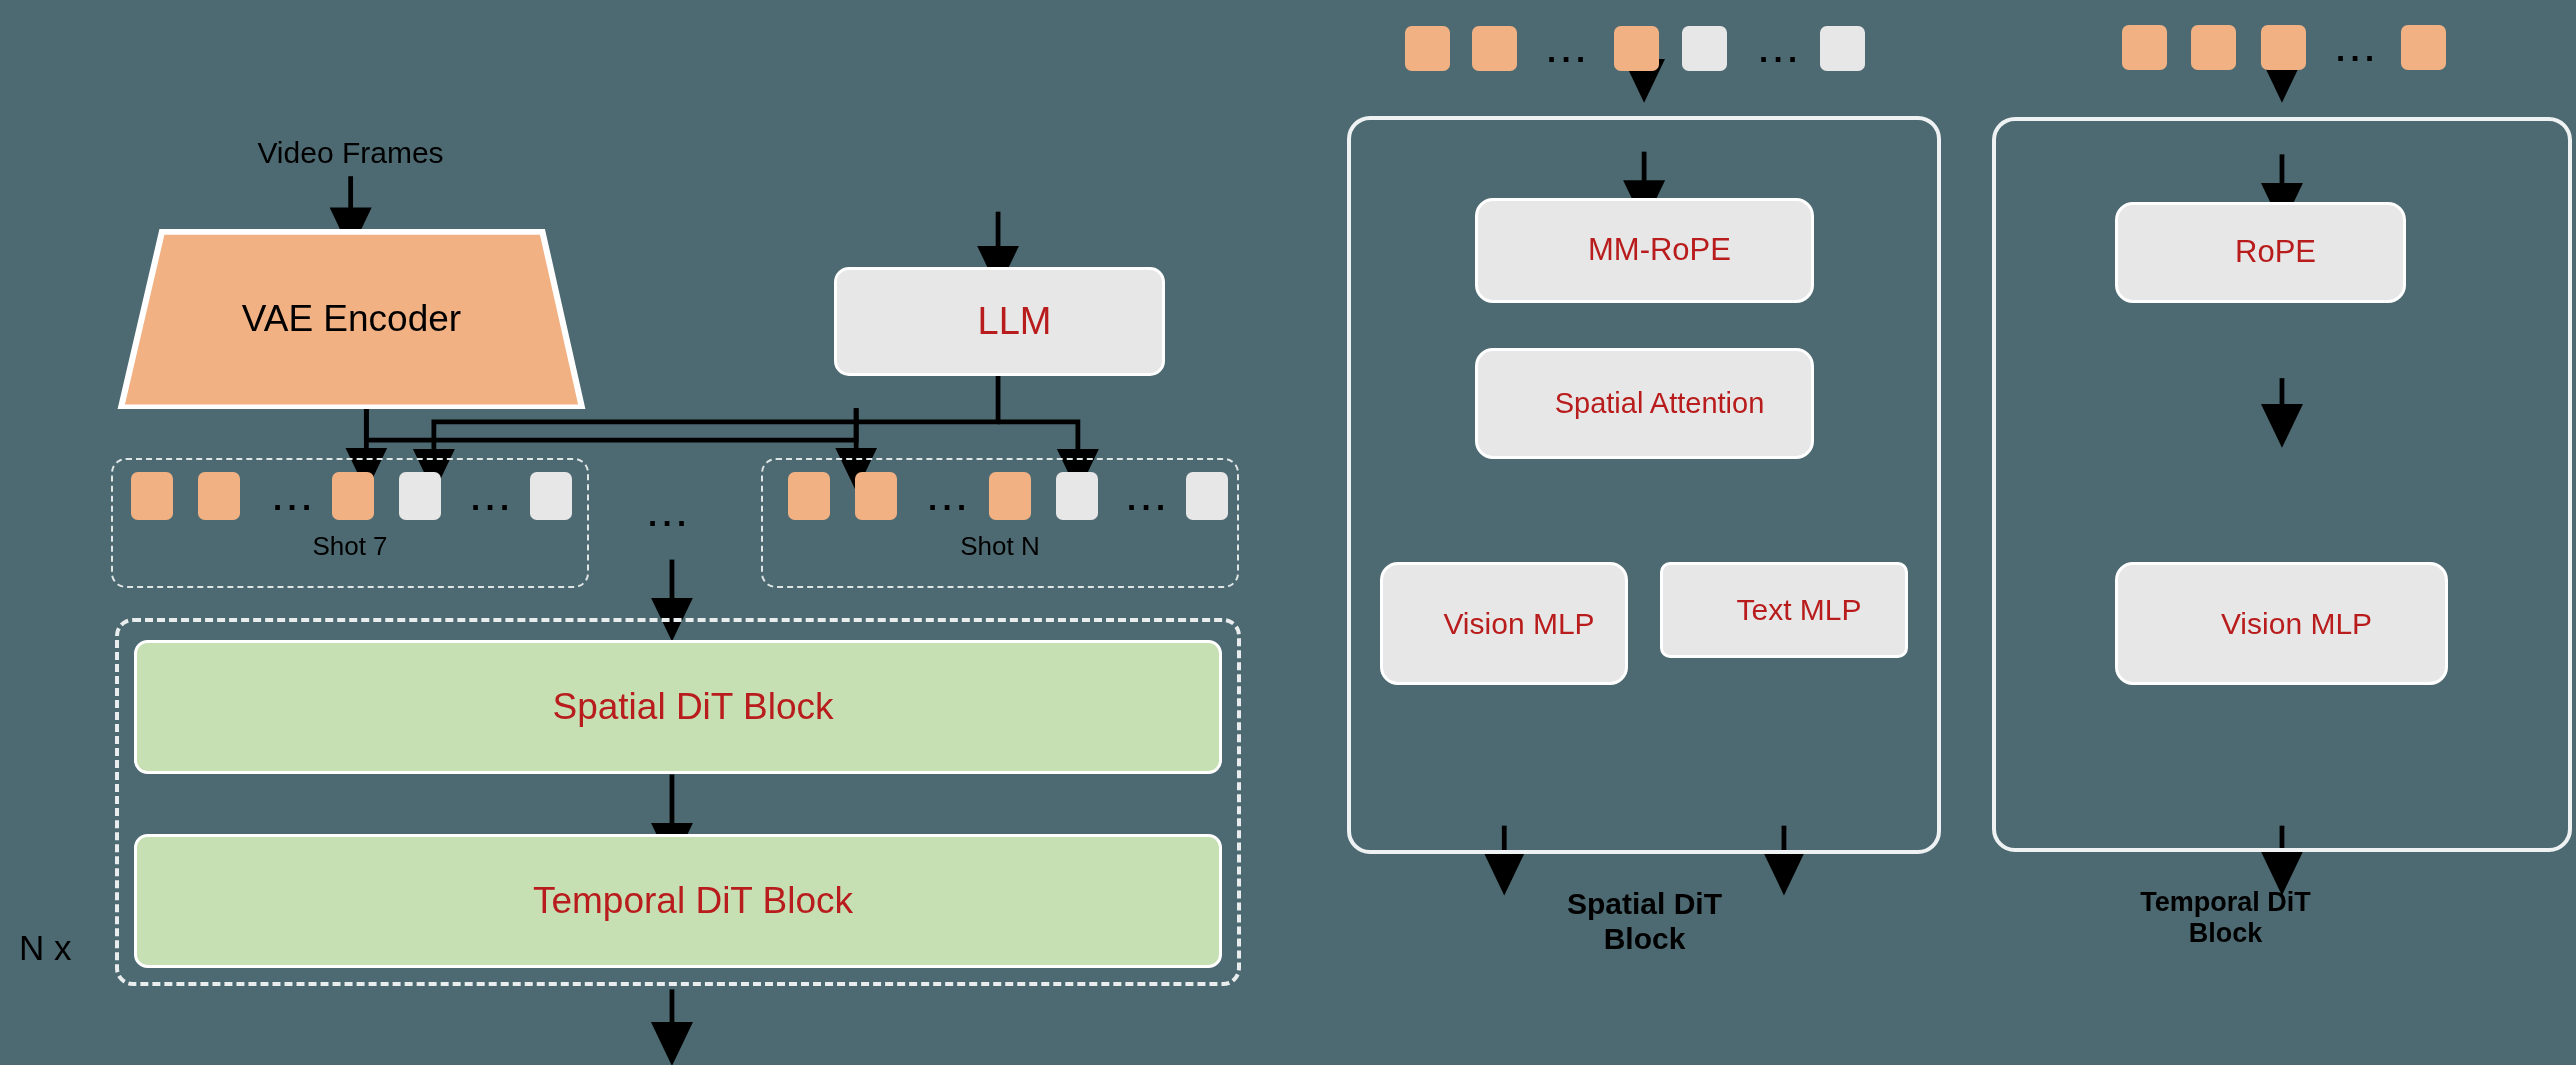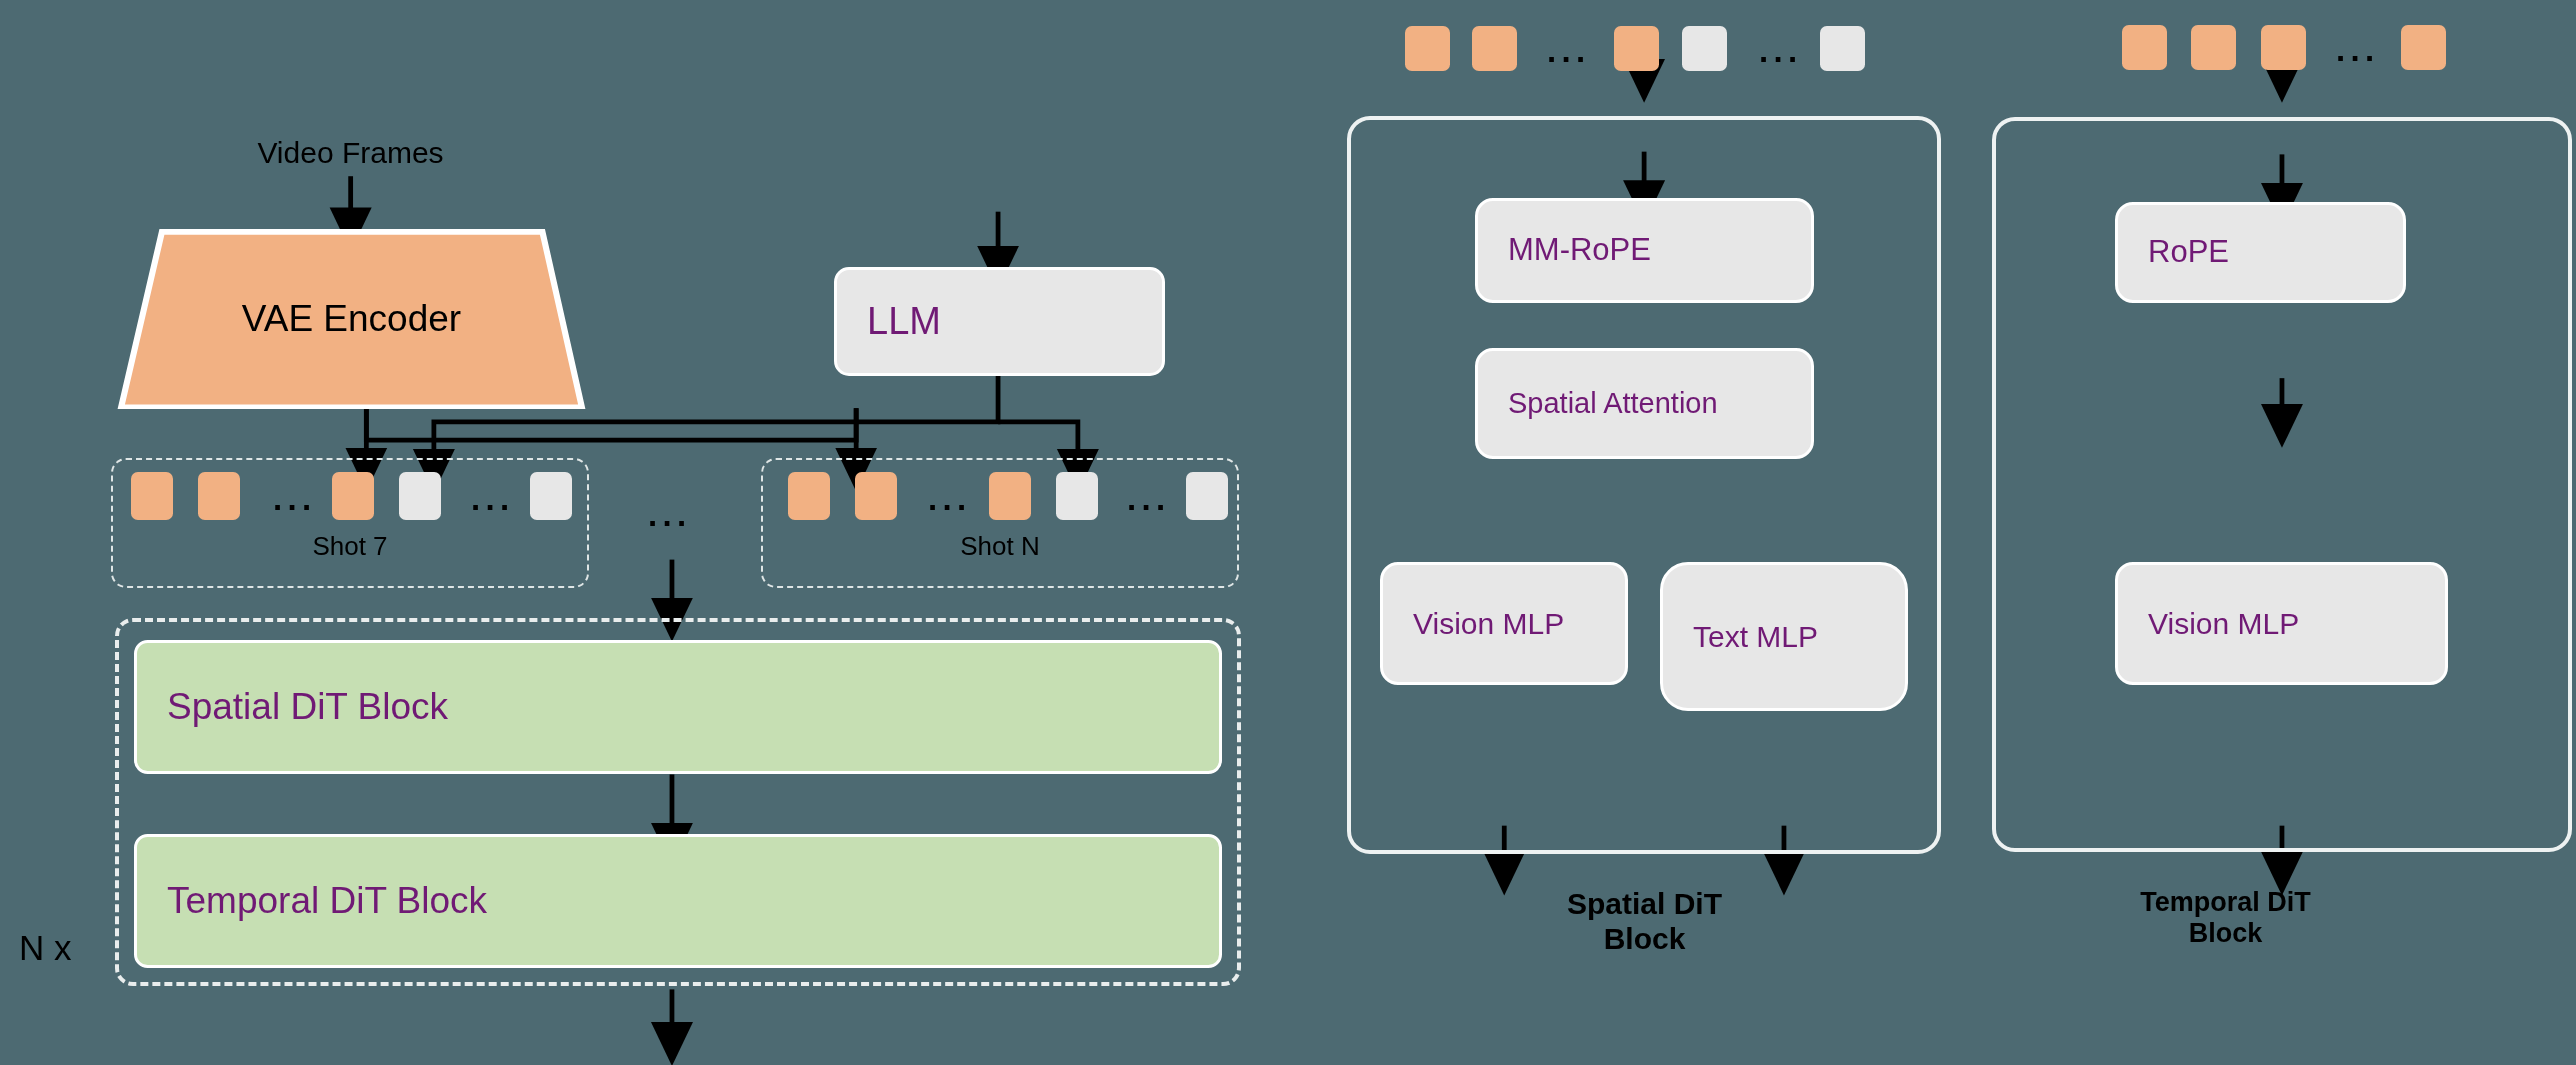--- a/index.html
+++ b/index.html
@@ -4,23 +4,23 @@
 <style>
   html,body{margin:0;padding:0;background:#4d6a72;}
   body{font-family:"Liberation Sans","DejaVu Sans",sans-serif;}
   #stage{position:relative;width:2576px;height:1066px;background:#4d6a72;overflow:hidden;}
   .abs{position:absolute;}
   .lbl{color:#000;text-align:center;line-height:1.15;font-weight:400;white-space:pre-line;}
 
   
   .node{
     position:absolute;
-    display:flex;align-items:center;justify-content:flex-start;
+    display:flex;align-items:center;justify-content:center;
     text-align:center;line-height:1.18;
-    color:#701a75;
+    color:#b91c1c;
     border:3.4px solid #ffffff;
     box-sizing:border-box;
     padding-left:30px;
   }
   .node.grey{background:#e7e7e7;}
   .node.green{background:#c6dfb3;}
 
   
   .chip{position:absolute;border-radius:6.8px;box-sizing:border-box;}
   .chip.orange{background:#f2b183;}
@@ -162,21 +162,21 @@
   <div class="node grey" style="left:1475px;top:348px;width:339px;height:111px;border-radius:18px;font-size:29px;">
     <span>Spatial
 Attention</span>
   </div>
 
   <div class="node grey" style="left:1380px;top:562px;width:248px;height:123px;border-radius:18px;font-size:30px;">
     <span>Vision
 MLP</span>
   </div>
 
-  <div class="node grey" style="left:1660px;top:562px;width:248px;height:149px;border-radius:28px;font-size:30px;">
+  <div class="node grey" style="left:1660px;top:562px;width:248px;height:96px;border-radius:10px;font-size:30px;">
     <span>Text
 MLP</span>
   </div>
 
   <div class="lbl abs" style="left:1399px;top:887px;width:491px;font-size:30px;font-weight:700;">Spatial DiT
 Block</div>
 
   <div class="chip orange" style="left:2122px;top:24.6px;width:45px;height:45px;"></div>
   <div class="chip orange" style="left:2191px;top:24.6px;width:45px;height:45px;"></div>
   <div class="chip orange" style="left:2261px;top:24.6px;width:45px;height:45px;"></div>

